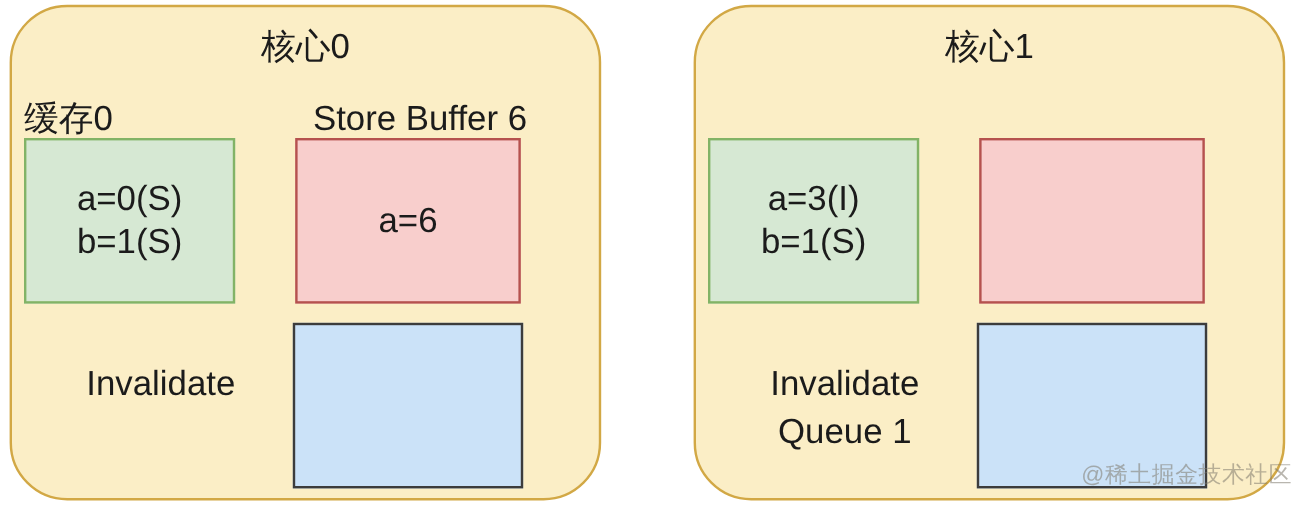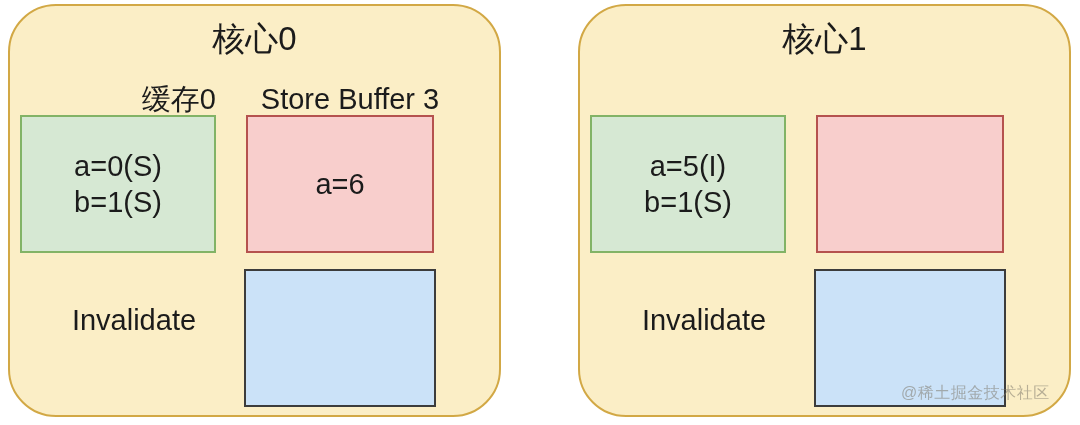--- a/index.html
+++ b/index.html
@@ -27,46 +27,46 @@
   }
   .card.core0 { left: 8px; }
   .card.core1 { left: 578px; }
 
   .card-title {
     position: absolute;
     top: 15px;
     left: 0;
     right: 0;
     text-align: center;
-    font-size: 33px;
+    font-size: 29px;
     line-height: 36px;
   }
   .cache-label {
     position: absolute;
     top: 76px;
     left: 10px;
     width: 196px;
-    text-align: right;
+    text-align: left;
     font-size: 29px;
     line-height: 34px;
   }
   .sb-label {
     position: absolute;
     top: 76px;
     left: 222px;
     width: 236px;
     text-align: center;
     font-size: 29px;
     line-height: 34px;
   }
   .cache-box {
     position: absolute;
     top: 109px;
     left: 10px;
-    width: 196px;
+    width: 176px;
     height: 138px;
     box-sizing: border-box;
     background: var(--cache-fill);
     border: 2px solid var(--cache-border);
     display: flex;
     flex-direction: column;
     justify-content: center;
     align-items: center;
     font-size: 29px;
     line-height: 36px;
@@ -106,35 +106,35 @@
     border: 2px solid var(--invalidate-queue-border);
     display: flex;
     justify-content: center;
     align-items: center;
     font-size: 29px;
   }
   .watermark {
     position: absolute;
     left: 901px;
     top: 383px;
-    font-size: 16px;
+    font-size: 19px;
     letter-spacing: 0.5px;
     color: rgba(128, 122, 110, 0.55);
     z-index: 5;
     white-space: nowrap;
   }
 </style>
 </head>
 <body>
 
 <div class="card core0">
   <div class="card-title">核心0</div>
 
   <div class="cache-label">缓存0</div>
-  <div class="sb-label">Store Buffer 3</div>
+  <div class="sb-label">Store Buffer 6</div>
 
   <div class="cache-box">
     <span>a=0(S)</span>
     <span>b=1(S)</span>
   </div>
 
   <div class="sb-box">
     <span>a=6</span>
   </div>
 
@@ -145,30 +145,31 @@
   <div class="iq-box">
     <span></span>
   </div>
 </div>
 
 <div class="card core1">
   <div class="card-title">核心1</div>
 
 
   <div class="cache-box">
-    <span>a=5(I)</span>
+    <span>a=3(I)</span>
     <span>b=1(S)</span>
   </div>
 
   <div class="sb-box">
     <span></span>
   </div>
 
   <div class="iq-label">
     <div>Invalidate</div>
+    <div>Queue 1</div>
   </div>
 
   <div class="iq-box">
     <span></span>
   </div>
 </div>
 
 <div class="watermark">@稀土掘金技术社区</div>
 
 </body></html>

